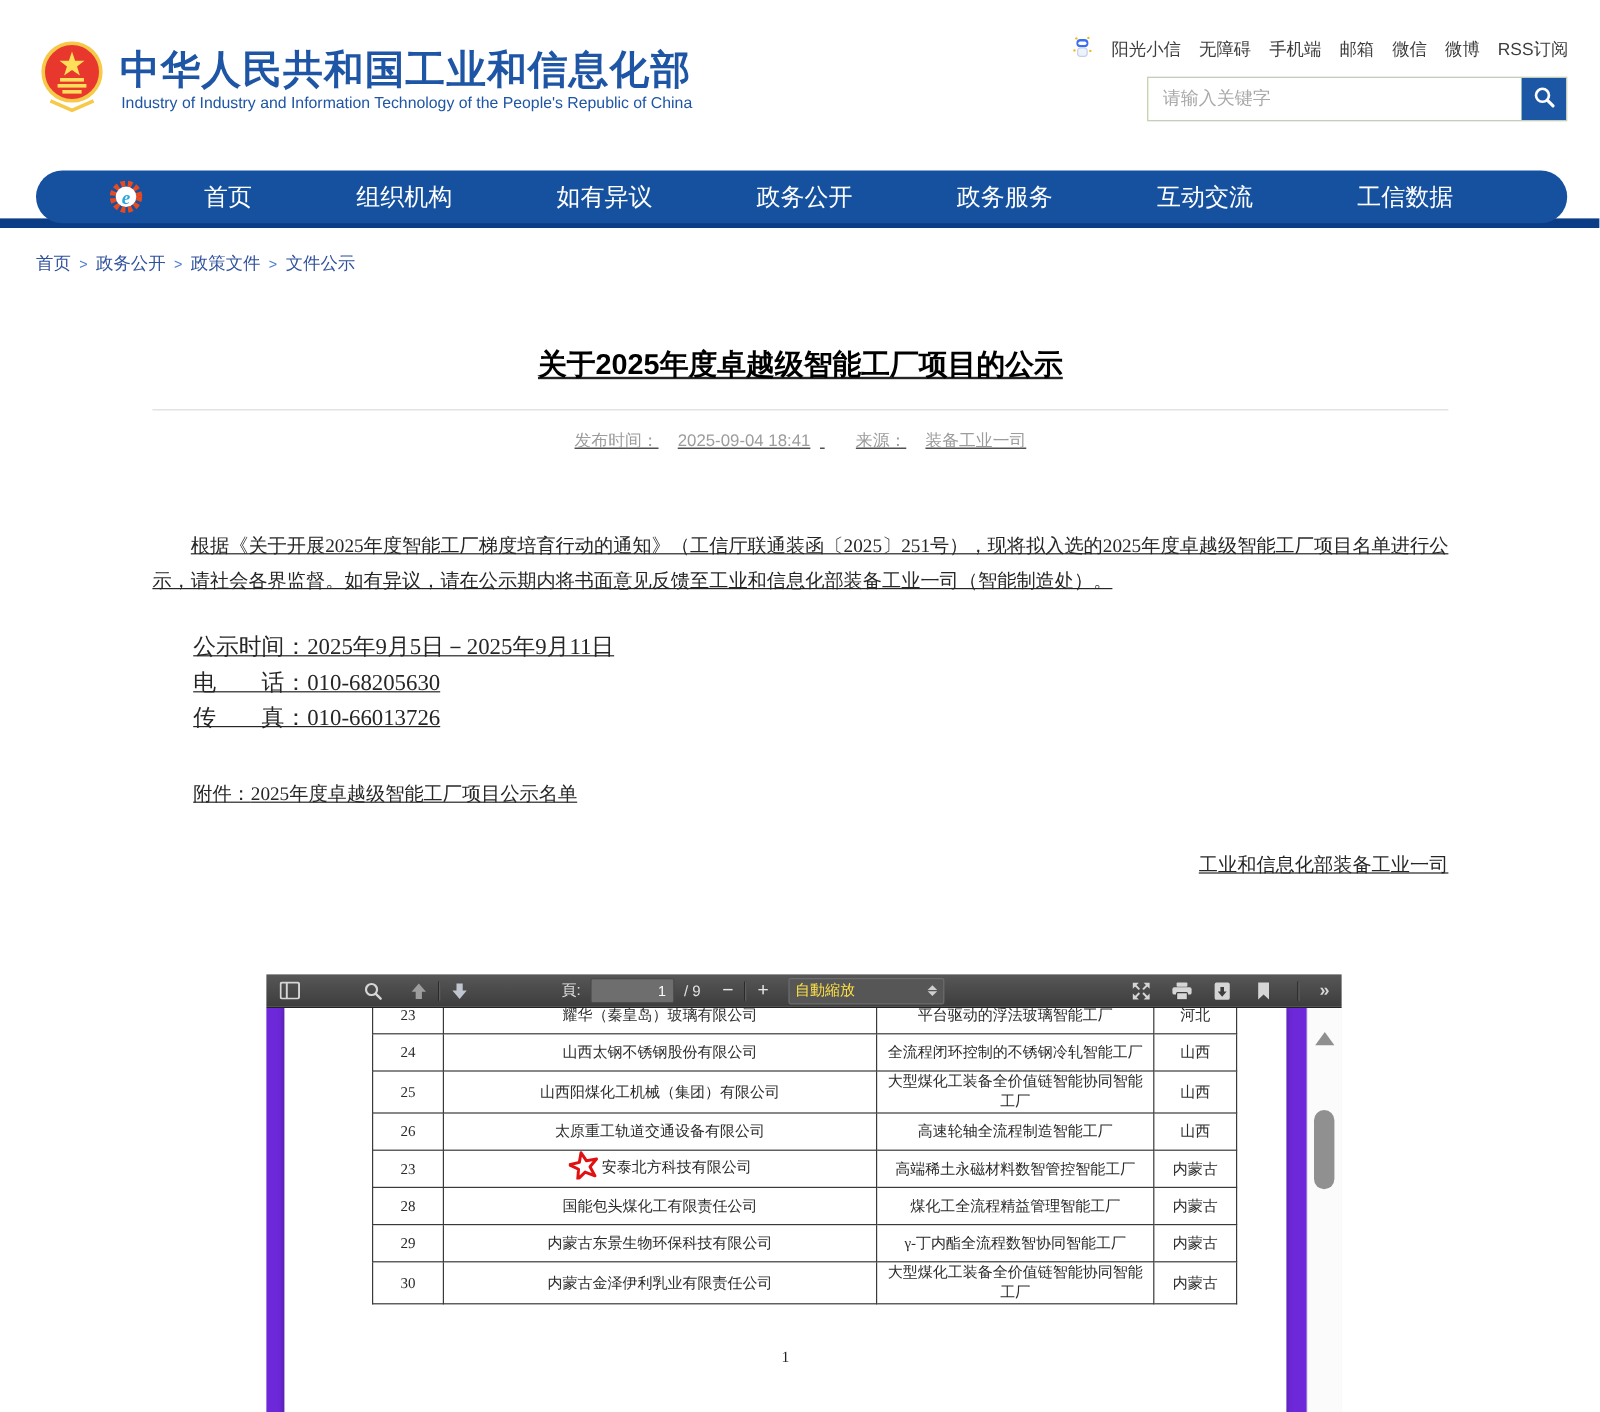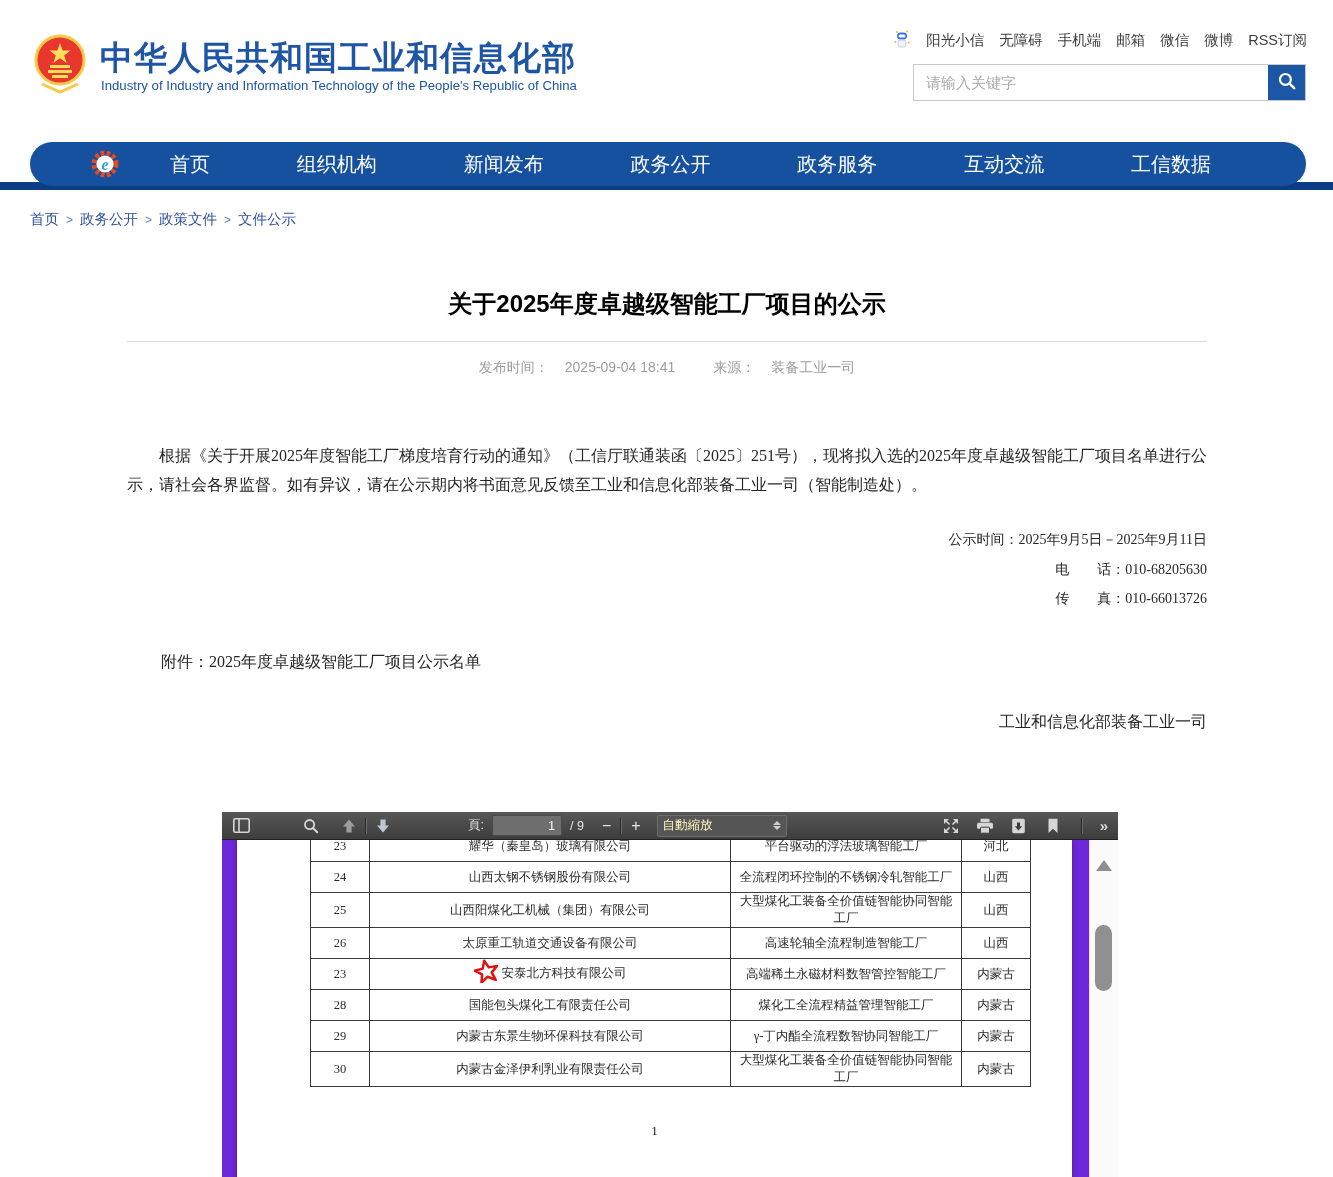--- a/index.html
+++ b/index.html
@@ -9,69 +9,69 @@
     font-family:"Liberation Sans","DejaVu Sans",sans-serif;
   }
   
   .emblem{position:absolute;left:34px;top:32px;}
   .site-title{position:absolute;left:100px;top:36px;font-size:33px;font-weight:bold;
     color:#1e55a5;letter-spacing:1px;white-space:nowrap;}
   .site-subtitle{position:absolute;left:101px;top:78px;font-size:13.2px;color:#1e55a5;white-space:nowrap;}
   .quick-links{position:absolute;top:29px;right:26px;display:flex;align-items:center;gap:15px;
     font-size:14.5px;color:#3d3d3d;}
   .quick-links .ql{cursor:pointer;white-space:nowrap;}
-  .searchbar{position:absolute;top:64px;right:27px;width:393px;height:37px;
+  .searchbar{position:absolute;top:64px;right:27px;width:350px;height:37px;
     border:1px solid #c9c9c9;display:flex;background:#bef264;box-sizing:border-box;}
   .searchbar input{flex:1;border:none;outline:none;padding:0 12px;font-size:15px;color:#333;
     font-family:inherit;}
   .searchbar input::placeholder{color:#a9a9a9;}
   .search-btn{width:37px;height:35px;background:#1c57a6;border:none;display:flex;
     align-items:center;justify-content:center;cursor:pointer;}
   
   .nav-strip{position:absolute;left:0;top:182px;width:1333px;height:8px;background:#0b3c86;}
   .nav-pill{position:absolute;left:30px;top:142px;width:1276px;height:44px;border-radius:22px;
     background:#15519f;display:flex;align-items:center;padding:0 95px 0 60px;box-sizing:border-box;}
   .nav-logo{margin-right:50px;flex:0 0 auto;display:flex;align-items:center;}
   .nav-items{flex:1;display:flex;justify-content:space-between;align-items:center;}
   .nav-item{color:#ffffff;font-size:20px;cursor:pointer;white-space:nowrap;}
   
   .breadcrumb{position:absolute;left:30px;top:210px;font-size:14.5px;color:#30519c;
     display:flex;align-items:center;gap:7px;}
   .breadcrumb .sep{color:#4f7fd0;font-size:12px;}
   .crumb{cursor:pointer;}
   
   .article{position:absolute;left:127px;top:288px;width:1080px;
-    font-family:"Liberation Serif","DejaVu Serif",serif;color:#262626;}
+    font-family:"Liberation Serif","DejaVu Serif",serif;color:#262626;text-decoration:underline;}
   .article h1{margin:0;text-align:center;font-size:24px;font-weight:bold;color:#000;
     padding-bottom:21px;border-bottom:1px solid #dcdcdc;
     font-family:"Liberation Sans","DejaVu Sans",sans-serif;}
   .article .meta{margin-top:17px;text-align:center;font-size:14px;color:#9c9c9c;
     font-family:"Liberation Sans","DejaVu Sans",sans-serif;}
   .article .meta span{margin:0 8px;}
   .article .para{margin:64px 0 0 0;font-size:16px;line-height:29px;text-indent:2em;}
-  .article .info{margin:26px 0 0 34px;font-size:14px;line-height:29.5px;text-align:right;}
+  .article .info{margin:26px 0 0 34px;font-size:19px;line-height:29.5px;}
   .article .attach{margin:38px 0 0 34px;font-size:16px;}
   .article .attach .attach-name{cursor:pointer;}
   .article .sign{margin-top:34px;text-align:right;font-size:16px;line-height:30px;}
   
   .pdf{position:absolute;left:222px;top:812px;width:896px;height:365px;background:#f2f2f2;}
   .pdf-toolbar{position:absolute;left:0;top:0;width:100%;height:28px;box-sizing:border-box;
     background:linear-gradient(#575757,#3d3d3d);border-bottom:1px solid #222;
     display:flex;align-items:center;padding:0 6px;color:#d6d6d6;}
   .tb-btn{display:flex;align-items:center;justify-content:center;height:22px;min-width:22px;
     cursor:pointer;}
   .tb-sep{width:1px;height:16px;background:#2a2a2a;border-right:1px solid #6a6a6a;margin:0 5px;}
   .tb-label{font-size:12.5px;color:#e2e2e2;}
   .page-input{width:60px;height:17px;margin-left:8px;background:#6e6e6e;border:1px solid #4a4a4a;
     color:#fff;font-size:12px;text-align:right;padding-right:6px;box-sizing:content-box;outline:none;
     font-family:inherit;border-radius:2px;}
   .zoom-box{margin-left:12px;width:118px;height:20px;background:#565656;border:1px solid #6d6d6d;
     border-radius:2px;display:flex;align-items:center;justify-content:space-between;
     padding:0 5px;cursor:pointer;}
-  .zoom-box .zb-text{font-size:12.5px;color:#fef9c3;}
+  .zoom-box .zb-text{font-size:12.5px;color:#fde047;}
   .combo-arrows{display:flex;flex-direction:column;gap:1px;}
   .combo-arrows i{display:block;width:0;height:0;border-left:4px solid transparent;
     border-right:4px solid transparent;}
   .combo-arrows .up{border-bottom:4px solid #cfcfcf;}
   .combo-arrows .dn{border-top:4px solid #cfcfcf;}
   .tb-right{margin-left:auto;display:flex;align-items:center;gap:12px;margin-right:4px;}
   .chevrons{font-size:15px;color:#d6d6d6;font-weight:bold;cursor:pointer;}
   .minusplus{font-size:16px;color:#e6e6e6;cursor:pointer;padding:0 4px;}
   
   .pdf-body{position:absolute;left:0;top:28px;width:868px;height:345px;overflow:hidden;background:#6d28d9;}
@@ -153,21 +153,21 @@
   <span class="nav-logo">
     <svg width="30" height="30" viewBox="0 0 30 30">
       <circle cx="15" cy="15" r="11" fill="none" stroke="#e8491f" stroke-width="5" stroke-dasharray="3.6 2.3"></circle>
       <circle cx="15" cy="15" r="8.6" fill="#ffffff"></circle>
       <text x="15" y="21" text-anchor="middle" font-size="16" font-style="italic" font-weight="bold" fill="#2aa7df" font-family="Liberation Serif, serif">e</text>
     </svg>
   </span>
   <div class="nav-items">
     <span class="nav-item">首页</span>
     <span class="nav-item">组织机构</span>
-    <span class="nav-item">新闻发布</span>
+    <span class="nav-item">如有异议</span>
     <span class="nav-item">政务公开</span>
     <span class="nav-item">政务服务</span>
     <span class="nav-item">互动交流</span>
     <span class="nav-item">工信数据</span>
   </div>
 </div>
 
 <div class="breadcrumb">
   <span class="crumb">首页</span>
   <span class="sep">&gt;</span>

